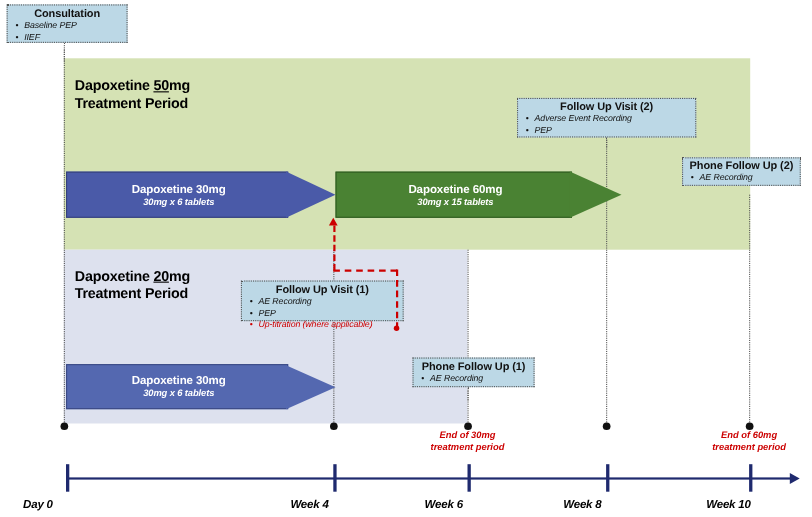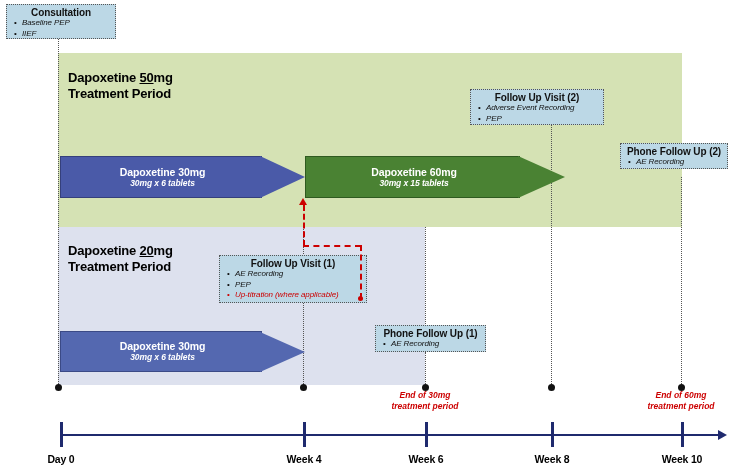--- a/index.html
+++ b/index.html
@@ -97,21 +97,21 @@
   }
   .axis-arrowhead{
     position:absolute;width:0;height:0;
     border-top:5px solid transparent;
     border-bottom:5px solid transparent;
     border-left:9px solid #1f2a6e;
   }
   .axis-label{
     position:absolute;
     font-size:10.5px;font-weight:bold;color:#000;
-    text-align:center;white-space:nowrap;letter-spacing:-0.2px;
+    text-align:left;white-space:nowrap;letter-spacing:-0.2px;font-style:italic;
   }
 
   
   .rdash-h{position:absolute;border-top:2px dashed #cc0000;height:0;}
   .rdash-v{position:absolute;border-left:2px dashed #cc0000;width:0;}
   .rdash-arrowup{
     position:absolute;width:0;height:0;
     border-left:4px solid transparent;
     border-right:4px solid transparent;
     border-bottom:7px solid #cc0000;
@@ -145,21 +145,21 @@
       <li>IIEF</li>
     </ul>
   </div>
 
   <div class="band-head" style="left:68px;top:70px;">
     <span>Dapoxetine </span><span class="u">50</span><span>mg</span><br>
     <span>Treatment Period</span>
   </div>
 
   <div class="connector" style="left:551px;top:124px;height:10px;"></div>
-  <div class="infobox" style="left:470px;top:89px;width:134px;height:36px;">
+  <div class="infobox" style="left:470px;top:89px;width:163px;height:36px;">
     <div class="ib-title">Follow Up Visit (2)</div>
     <ul>
       <li>Adverse Event Recording</li>
       <li>PEP</li>
     </ul>
   </div>
 
   <div class="infobox" style="left:620px;top:143px;width:108px;height:26px;">
     <div class="ib-title">Phone Follow Up (2)</div>
     <ul>
@@ -183,21 +183,21 @@
       <span class="l1">Dapoxetine 60mg</span>
       <span class="l2">30mg x 15 tablets</span>
     </div>
   </div>
 
   <div class="band-head" style="left:68px;top:243px;">
     <span>Dapoxetine </span><span class="u">20</span><span>mg</span><br>
     <span>Treatment Period</span>
   </div>
 
-  <div class="infobox" style="left:219px;top:255px;width:148px;height:48px;">
+  <div class="infobox" style="left:219px;top:255px;width:148px;height:37px;">
     <div class="ib-title">Follow Up Visit (1)</div>
     <ul>
       <li>AE Recording</li>
       <li>PEP</li>
       <li class="red">Up-titration (where applicable)</li>
     </ul>
   </div>
 
   <div class="rdash-dot" style="left:358px;top:296px;"></div>
   <div class="rdash-v" style="left:360px;top:245px;height:54px;"></div>

